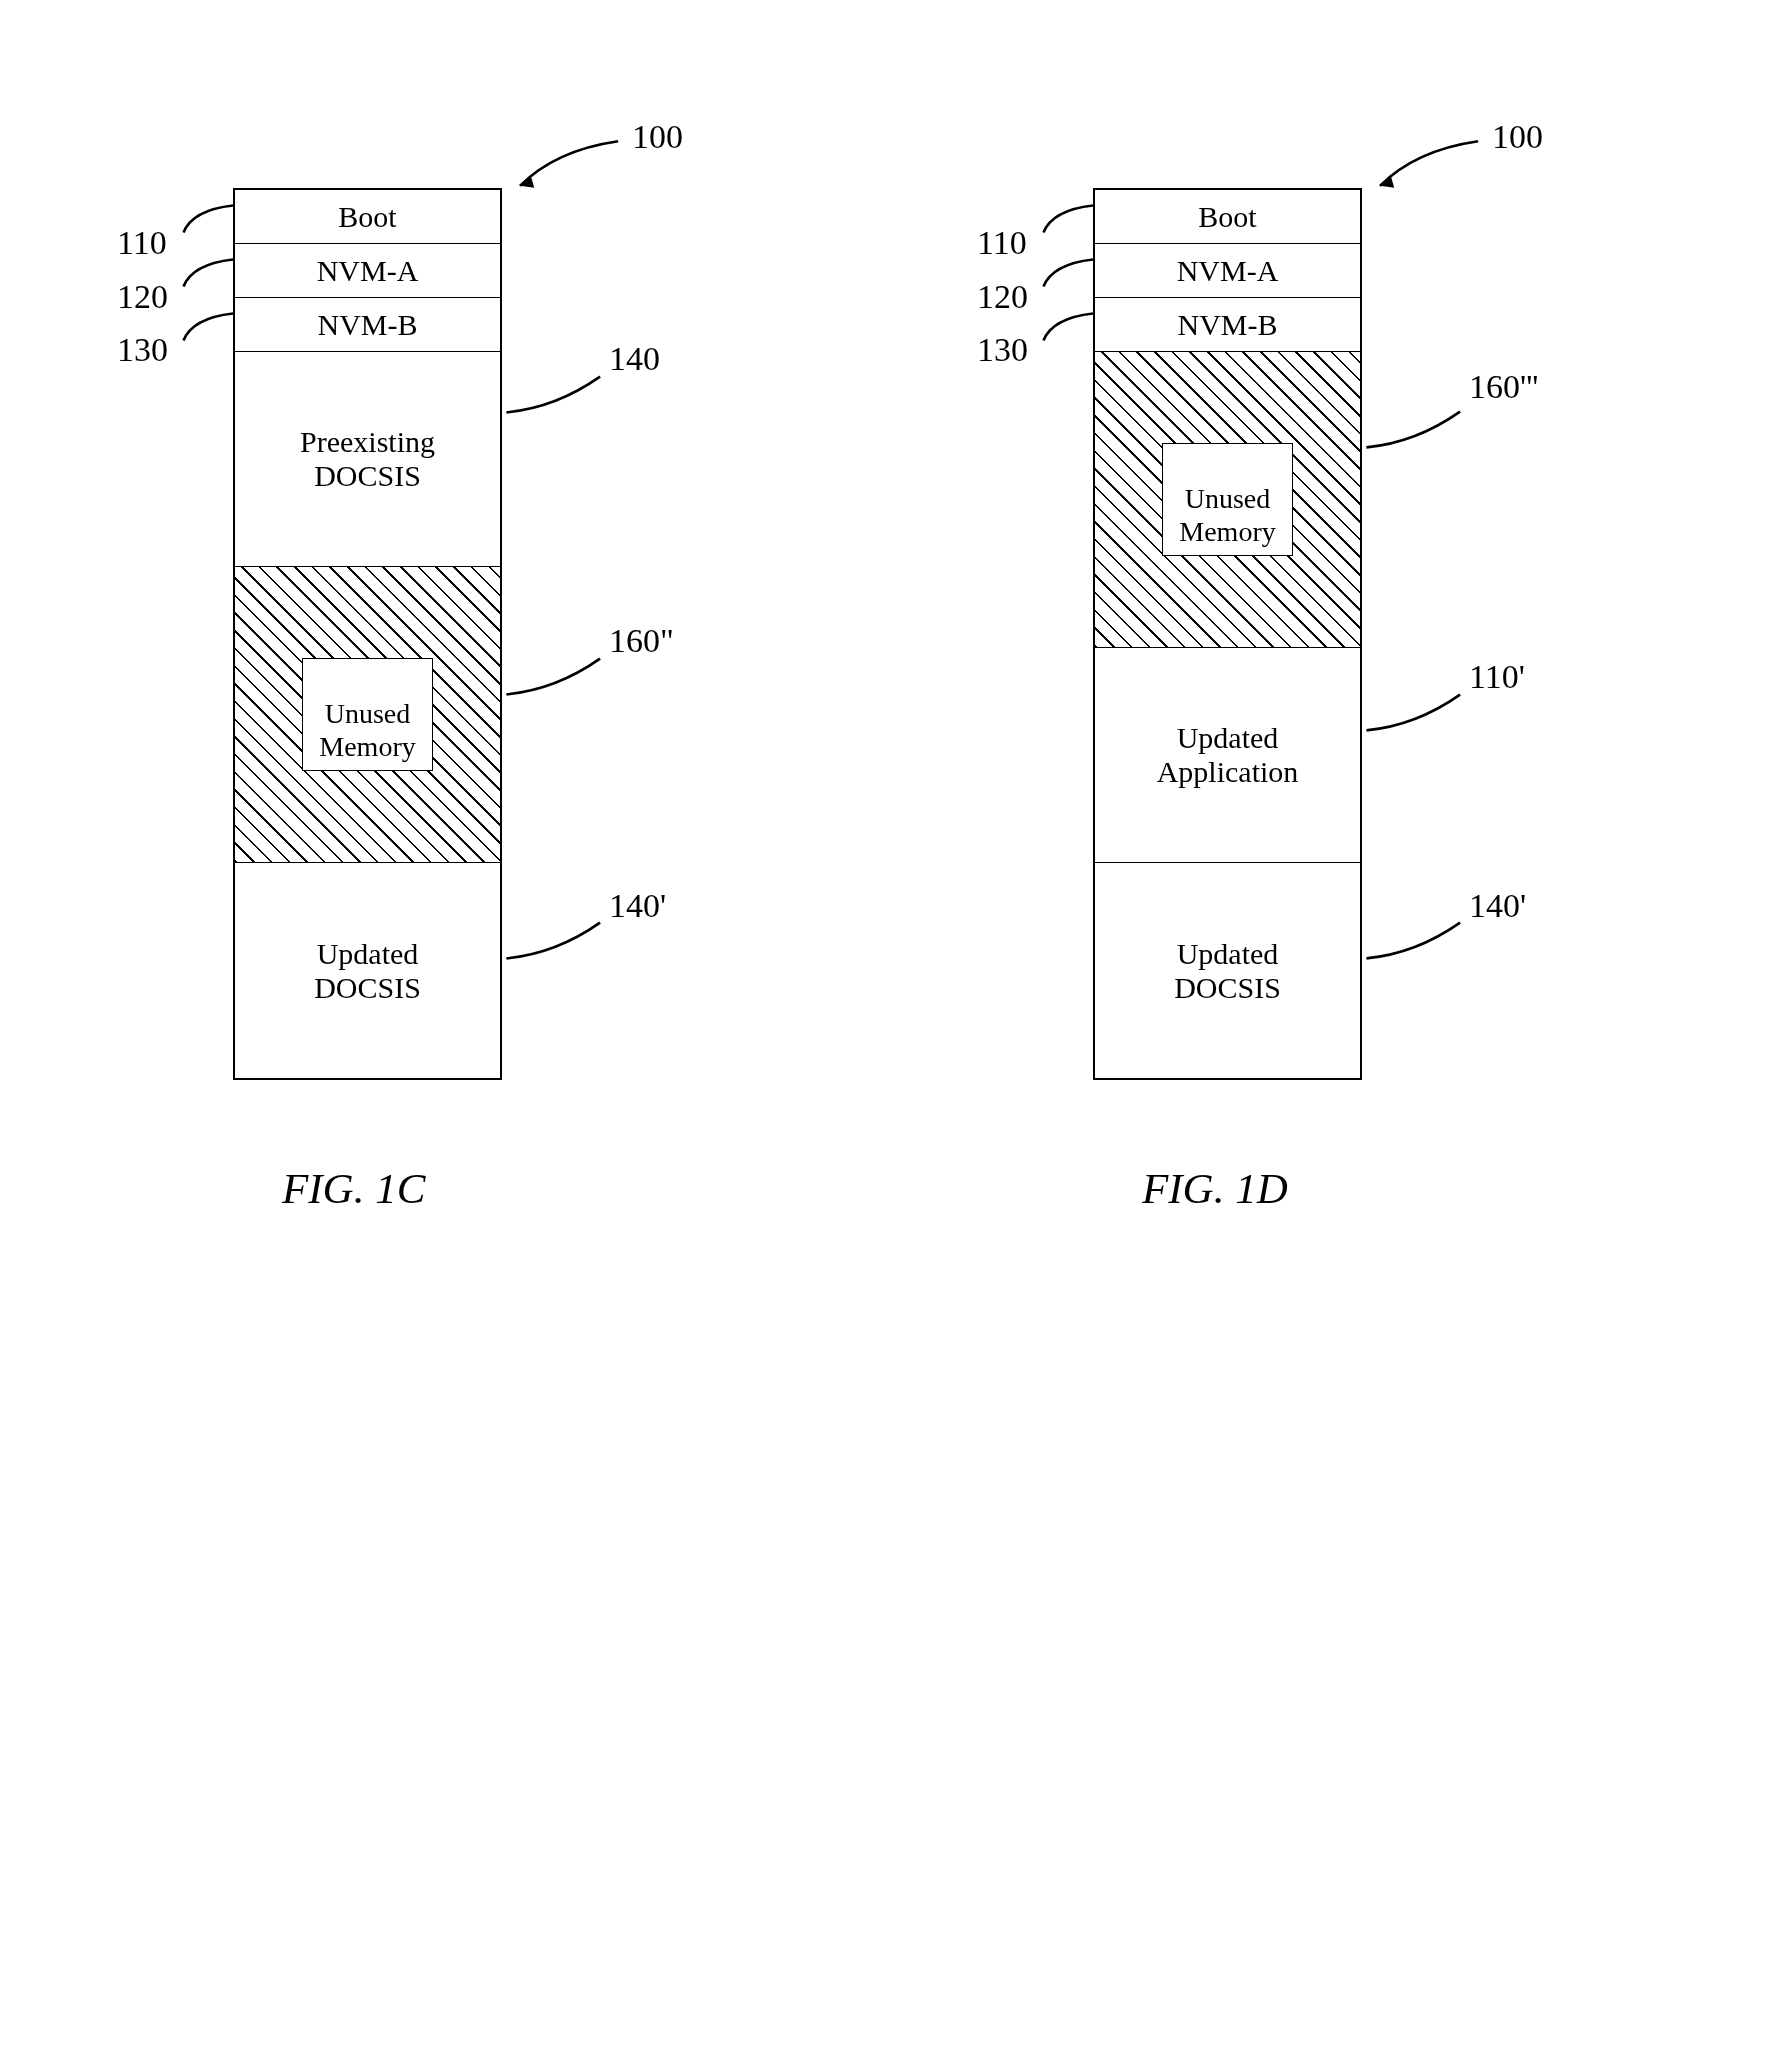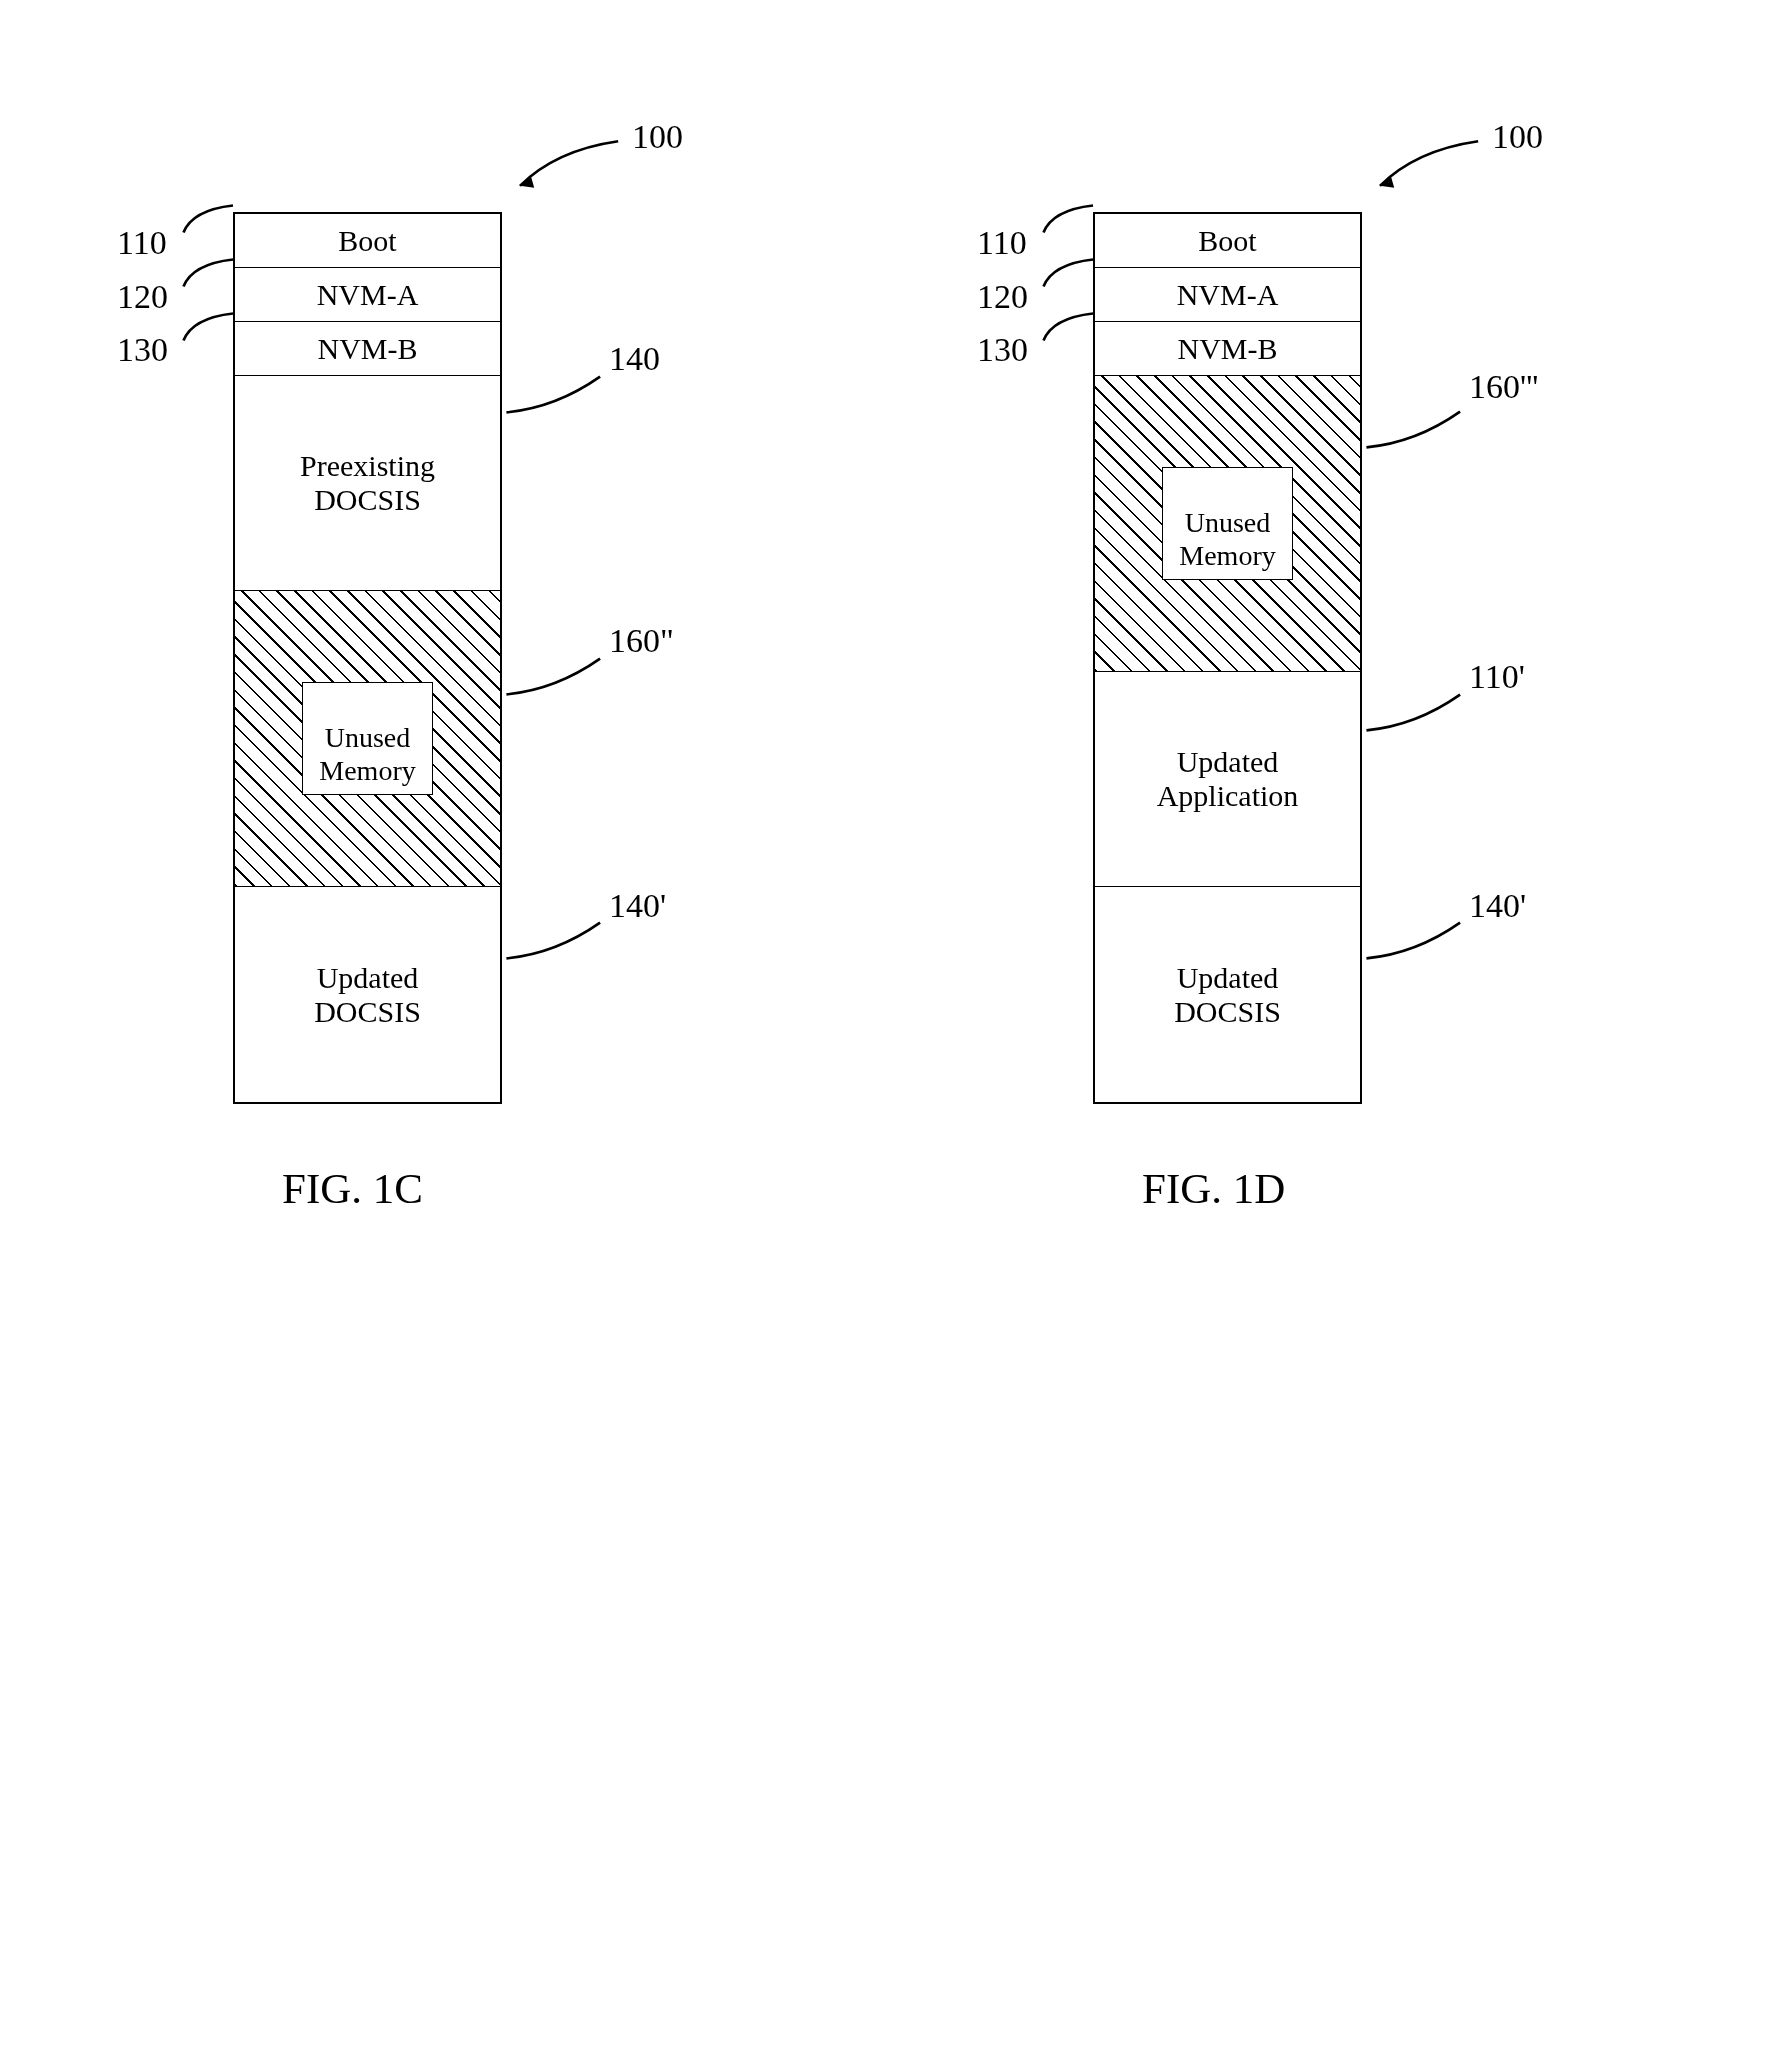--- a/index.html
+++ b/index.html
@@ -12,21 +12,20 @@
     }
     .figure {
       position: absolute;
       border-radius: 18px;
     }
     .mem-stack {
       border: 2.7px solid #000;
       display: flex;
       flex-direction: column;
       width: 269px;
-      margin-top: 24px;
     }
     .mem-block {
       border-bottom: 1.8px solid #000;
       display: flex;
       align-items: center;
       justify-content: center;
       text-align: center;
       font-size: 30px;
       position: relative;
       background: #fff;
@@ -44,20 +43,21 @@
       border: 1.8px solid #000;
       padding: 7.2px 16px;
       font-size: 28px;
       text-align: center;
       line-height: 1.15;
     }
     .fig-caption {
       font-size: 43px;
       text-align: center;
       position: absolute;
+      font-style: italic;
     }
     .ref-label {
       position: absolute;
       font-size: 34px;
     }
     .curved-arrow {
       position: absolute;
       width: 125px;
       height: 72px;
       overflow: visible;

